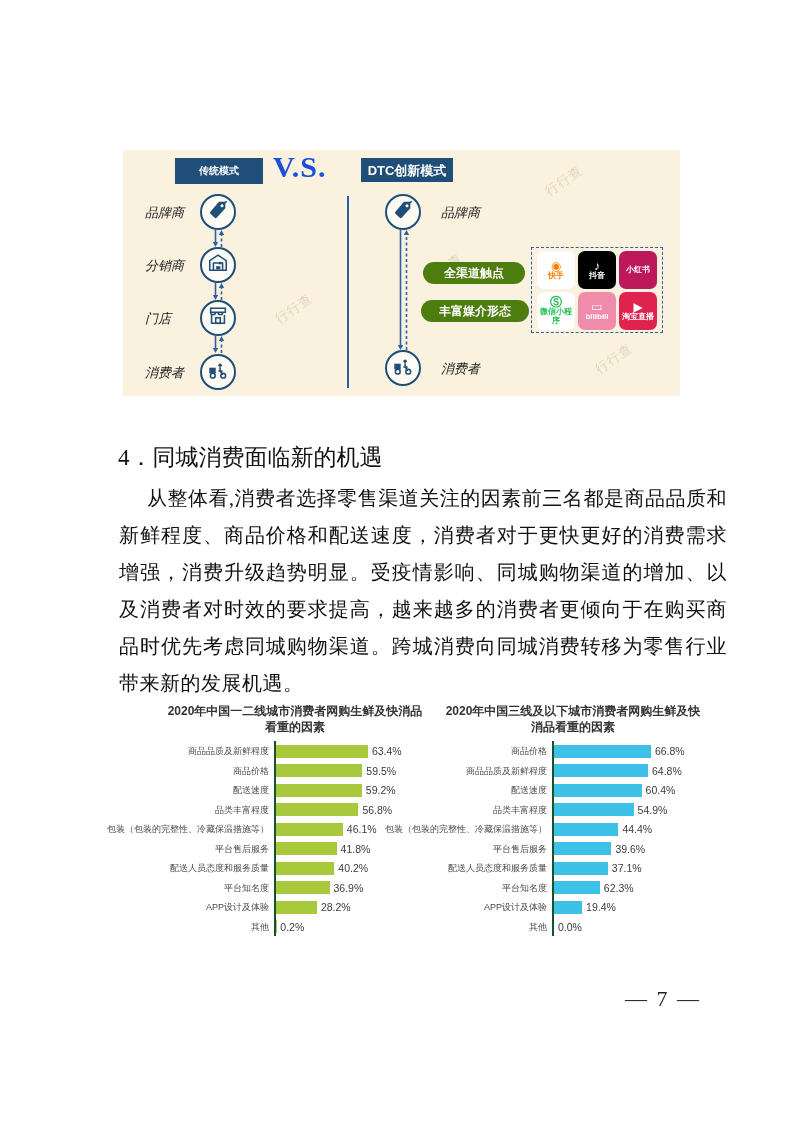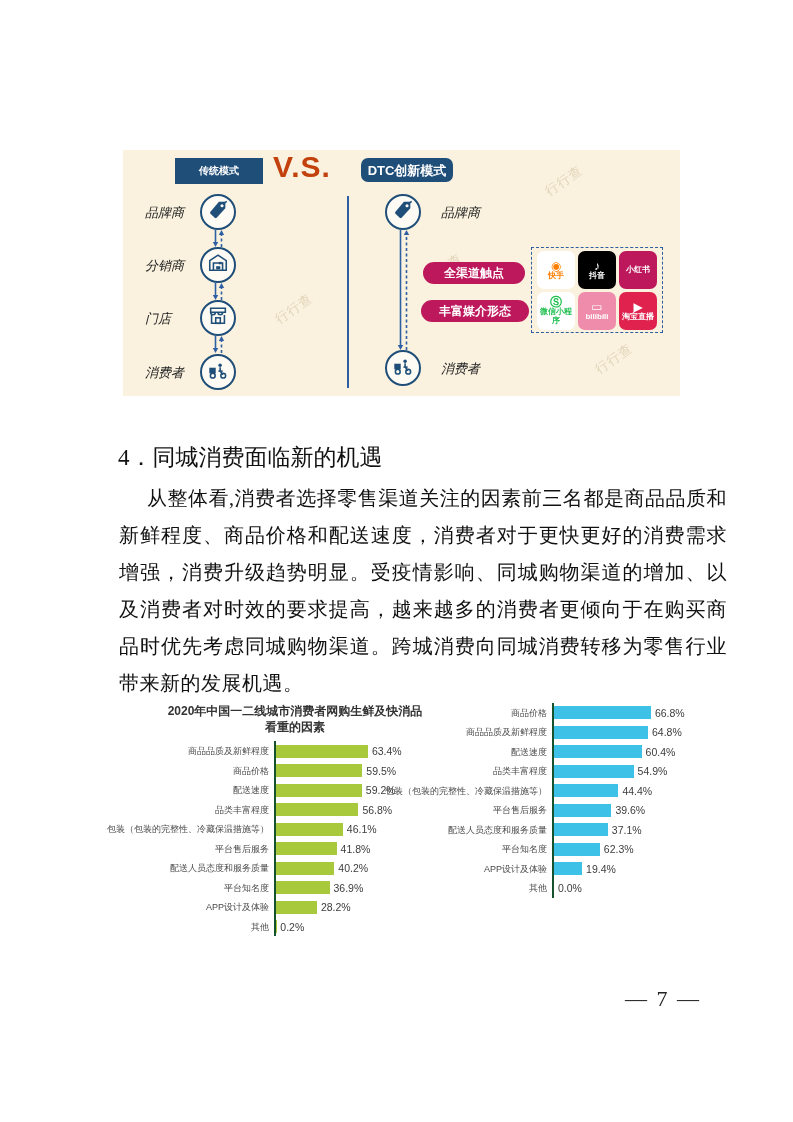--- a/index.html
+++ b/index.html
@@ -8,31 +8,31 @@
     font-family:"Liberation Serif","DejaVu Serif",serif;color:#111;overflow:hidden;
   }
   
   .diagram{position:absolute;left:123px;top:150px;width:557px;height:246px;background:#faf2df;}
   .wm{position:absolute;color:rgba(160,138,88,.28);font-size:13px;transform:rotate(-35deg);
       font-family:"Liberation Sans","DejaVu Sans",sans-serif;pointer-events:none;letter-spacing:1px;}
   .wm1{left:420px;top:22px}.wm2{left:150px;top:150px}.wm3{left:470px;top:200px}.wm4{left:300px;top:110px}
   .hdr-box{position:absolute;background:#1f4e79;color:#fff;text-align:center;
       font-family:"Liberation Sans","DejaVu Sans",sans-serif;font-weight:bold;}
   .hdr-left{left:52px;top:8px;width:88px;height:26px;line-height:26px;font-size:10px;}
-  .hdr-right{left:238px;top:8px;width:92px;height:24px;line-height:26px;font-size:13px;border-radius:7px;}
-  .vs{position:absolute;left:150px;top:0px;color:#c2410c;font-weight:bold;font-size:30px;
-      font-family:Liberation Sans, sans-serif;letter-spacing:1px;}
+  .hdr-right{left:238px;top:8px;width:92px;height:24px;line-height:26px;font-size:13px;}
+  .vs{position:absolute;left:150px;top:0px;color:#1d4ed8;font-weight:bold;font-size:30px;
+      font-family:Liberation Serif, serif;letter-spacing:1px;}
   .divider{position:absolute;left:224px;top:46px;width:2px;height:192px;background:#2e5fa3;}
   .flow-label{position:absolute;font-size:13px;color:#222;
       font-family:"Liberation Sans","DejaVu Sans",sans-serif;font-style:italic;}
   .node{position:absolute;width:36px;height:36px;border:2.5px solid #1f4e79;border-radius:50%;
       background:#fdfbf4;display:flex;align-items:center;justify-content:center;box-sizing:border-box;}
   .node svg{width:22px;height:22px;}
   .arrows{position:absolute;}
-  .pill{position:absolute;background:#be185d;color:#fff;border-radius:12px;text-align:center;
+  .pill{position:absolute;background:#4d7c0f;color:#fff;border-radius:12px;text-align:center;
       font-family:"Liberation Sans","DejaVu Sans",sans-serif;font-weight:bold;font-size:12px;
       height:22px;line-height:22px;}
   .pill1{left:300px;top:112px;width:102px;}
   .pill2{left:298px;top:150px;width:108px;}
   .apps-box{position:absolute;left:408px;top:97px;width:132px;height:86px;
       border:1.5px dashed #2e5fa3;box-sizing:border-box;}
   #apps-grid{display:grid;grid-template-columns:repeat(3,38px);grid-auto-rows:38px;gap:3px;
       padding:3px;justify-content:center;}
   .app{border-radius:7px;display:flex;flex-direction:column;align-items:center;justify-content:center;
       font-family:"Liberation Sans","DejaVu Sans",sans-serif;font-weight:bold;overflow:hidden;
@@ -284,20 +284,21 @@
        <div class="clbl">
             <span>其他</span>
           </div>
        <div class="cbars">
          <div class="cbar" style="width:0.3px;background:#a9c93d"></div>
          <span class="cval">0.2%</span>
        </div>
         </div>
       </div>
     <div class="chart">
+        <div class="chart-title">2020年中国三线及以下城市消费者网购生鲜及快消品看重的因素</div>
         <div class="crow">
        <div class="clbl">
             <span>商品价格</span>
           </div>
        <div class="cbars">
          <div class="cbar" style="width:96.9px;background:#3ec1e6"></div>
          <span class="cval">66.8%</span>
        </div>
         </div>
         <div class="crow">

